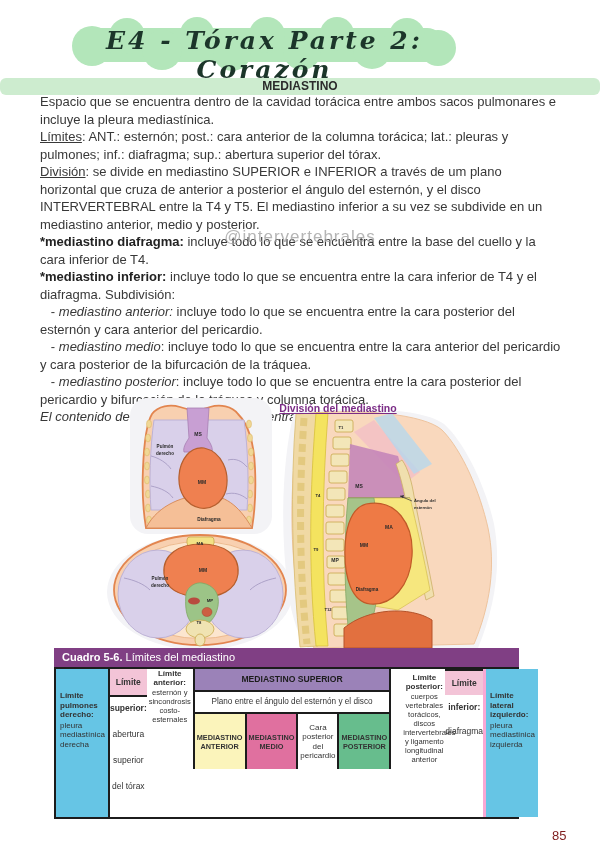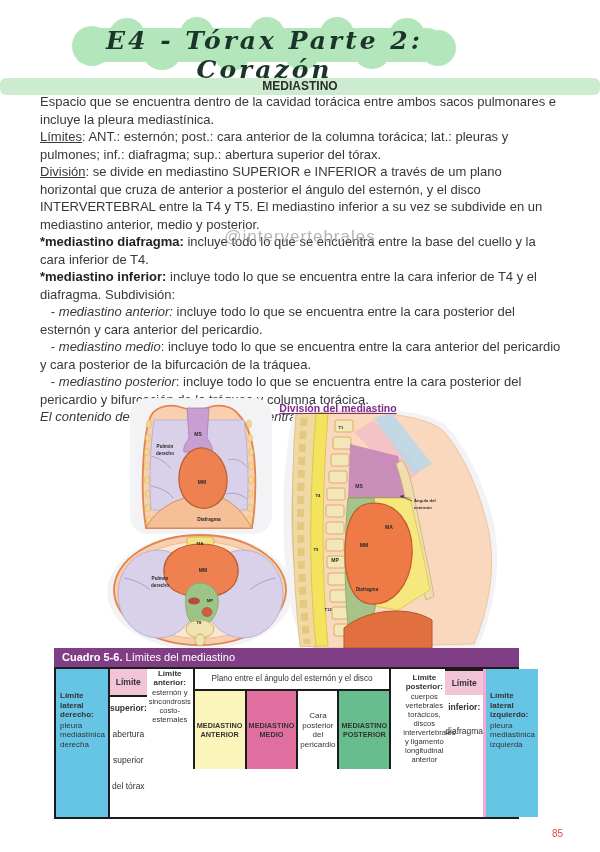--- a/index.html
+++ b/index.html
@@ -57,21 +57,21 @@
   .cells-row{flex:1;display:flex;}
   .cr{flex:1;display:flex;align-items:center;justify-content:center;text-align:center;
       font-size:8px;line-height:9.5px;padding:2px;}
   .cr + .cr{border-left:2px solid #1c1c1c;}
   .cr.head{font-weight:bold;font-size:7.3px;line-height:9px;}
   .c-yellow{background:#fbf4bb;}
   .c-magenta{background:#e0709f;}
   .c-green{background:#67bd8d;}
   .c-white{background:#fff;}
 
-  .pagenum{left:552px;top:828px;font-size:10px;color:#ef4444;}
+  .pagenum{left:552px;top:828px;font-size:13px;color:#7f1d1d;}
 </style>
 </head>
 <body>
 
 <div class="abs title-wrap">
   <svg width="405" height="70" viewBox="0 0 405 70">
     <g fill="#b3e6ba">
       <rect x="22" y="18" width="360" height="34" rx="17"></rect>
       <circle cx="30" cy="36" r="20"></circle>
         <circle cx="65" cy="26" r="18"></circle>
@@ -217,31 +217,32 @@
       <text x="356" y="111" font-size="4.2">esternón</text>
     </g>
   </svg>
   <div class="abs fig-title">División del mediastino</div>
 </div>
 
 <div class="abs cuadro">
   <div class="cuadro-header"><b>Cuadro 5-6.</b><span class="rest"> Límites del mediastino</span></div>
   <div class="cuadro-body">
     <div class="cell blue-col">
-      <b>Límite lateral derecho:</b>
+      <b>Límite pulmones derecho:</b>
       <span>pleura mediastínica derecha</span>
     </div>
     <div class="mid-col">
       <div class="pink-band pink-top"><b>Límite superior:</b><span> abertura superior del tórax</span></div>
       <div class="mid-row">
         <div class="cell white-side side-l">
           <b>Límite anterior:</b>
           <span>esternón y sincondrosis costo-esternales</span>
         </div>
         <div class="center-stack">
+          <div class="mauve-band">MEDIASTINO SUPERIOR</div>
           <div class="plano-band">Plano entre el ángulo del esternón y el disco intervertebral T4-T5</div>
           <div class="cells-row">
             <div class="cr head c-yellow">MEDIASTINO ANTERIOR</div>
             <div class="cr head c-magenta">MEDIASTINO MEDIO</div>
             <div class="cr c-white">Cara posterior del pericardio</div>
             <div class="cr head c-green">MEDIASTINO POSTERIOR</div>
           </div>
         </div>
         <div class="cell white-side side-r" style="padding-top:4px;padding-left:12px;">
           <b>Límite posterior:</b>

